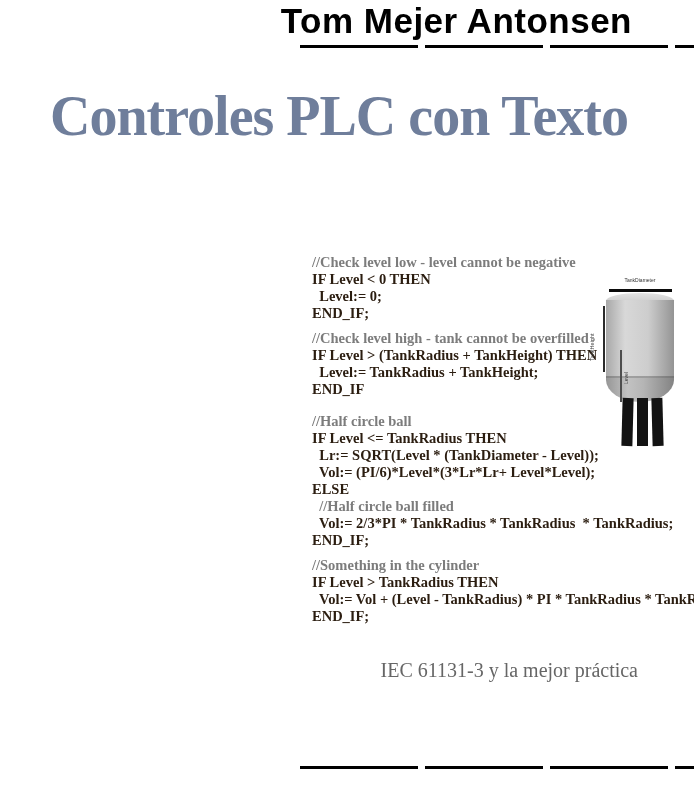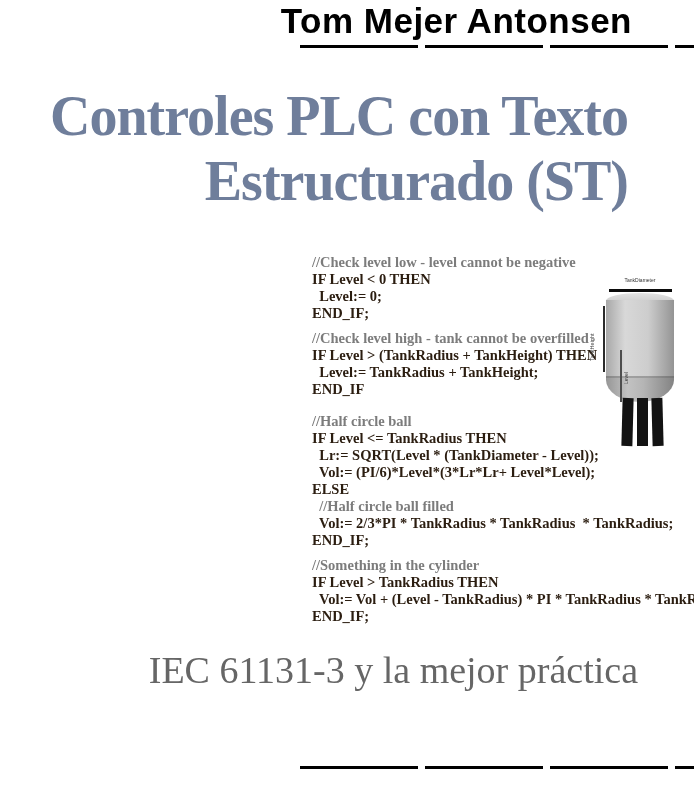--- a/index.html
+++ b/index.html
@@ -77,40 +77,39 @@
     font-family:"Liberation Sans",sans-serif;font-size:5px;color:#333;
   }
   .tank .leg{width:11px;top:122px;height:48px;background:#131313;}
   .leg-1{left:34px;transform:rotate(1.5deg);}
   .leg-2{left:49px;height:52px;}
   .leg-3{left:64px;transform:rotate(-1.5deg);}
 
   
   .subtitle{
     top:652px;left:0;right:56px;text-align:right;
-    font-family:"Liberation Serif",serif;font-size:38px;line-height:37px;
+    font-family:"Liberation Serif",serif;font-size:20px;line-height:37px;
     color:#666666;
   }
   .edition{
     top:774px;right:56px;
     font-family:"Liberation Sans",sans-serif;font-weight:bold;font-size:21px;
     color:#000;
     margin-top:48px;
   }
 </style>
 </head>
 <body>
 
 <div class="abs author">Tom Mejer Antonsen</div>
 
 <div class="abs rule rule-top"></div>
 
 <div class="abs title">
   <div>Controles PLC con Texto</div>
-  <div>Estructurado (ST)</div>
 </div>
 
 <div id="code-listing">
     <div class="code-block cb0"><div class="code-line comment">//Check level low - level cannot be negative</div><div class="code-line code">IF Level &lt; 0 THEN</div><div class="code-line code">  Level:= 0;</div><div class="code-line code">END_IF;</div></div>
     <div class="code-block cb1"><div class="code-line comment">//Check level high - tank cannot be overfilled</div><div class="code-line code">IF Level &gt; (TankRadius + TankHeight) THEN</div><div class="code-line code">  Level:= TankRadius + TankHeight;</div><div class="code-line code">END_IF</div></div>
     <div class="code-block cb2"><div class="code-line comment">//Half circle ball</div><div class="code-line code">IF Level &lt;= TankRadius THEN</div><div class="code-line code">  Lr:= SQRT(Level * (TankDiameter - Level));</div><div class="code-line code">  Vol:= (PI/6)*Level*(3*Lr*Lr+ Level*Level);</div><div class="code-line code">ELSE</div><div class="code-line comment">  //Half circle ball filled</div><div class="code-line code">  Vol:= 2/3*PI * TankRadius * TankRadius  * TankRadius;</div><div class="code-line code">END_IF;</div></div>
     <div class="code-block cb3"><div class="code-line comment">//Something in the cylinder</div><div class="code-line code">IF Level &gt; TankRadius THEN</div><div class="code-line code">  Vol:= Vol + (Level - TankRadius) * PI * TankRadius * TankRadius;</div><div class="code-line code">END_IF;</div></div>
   </div>
 
 <div class="abs tank">

